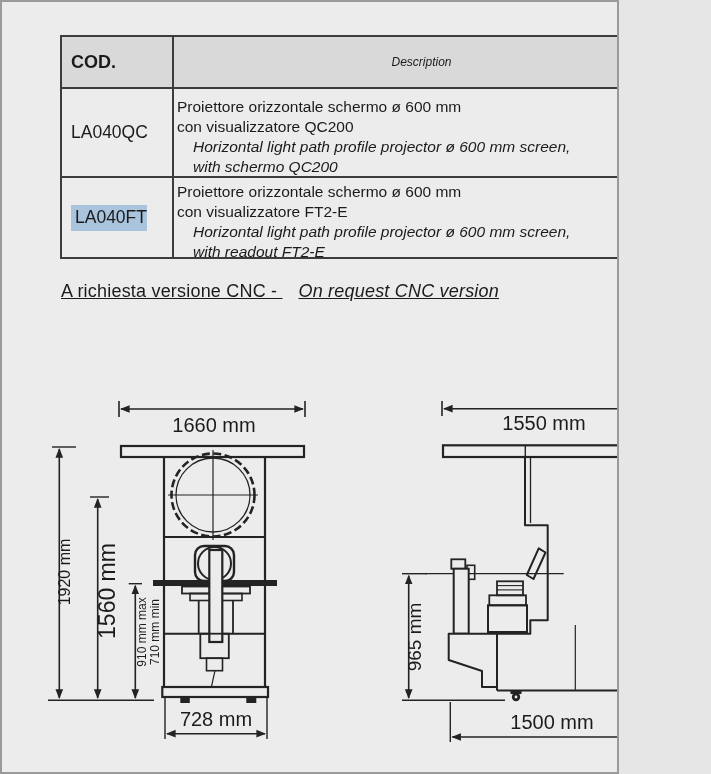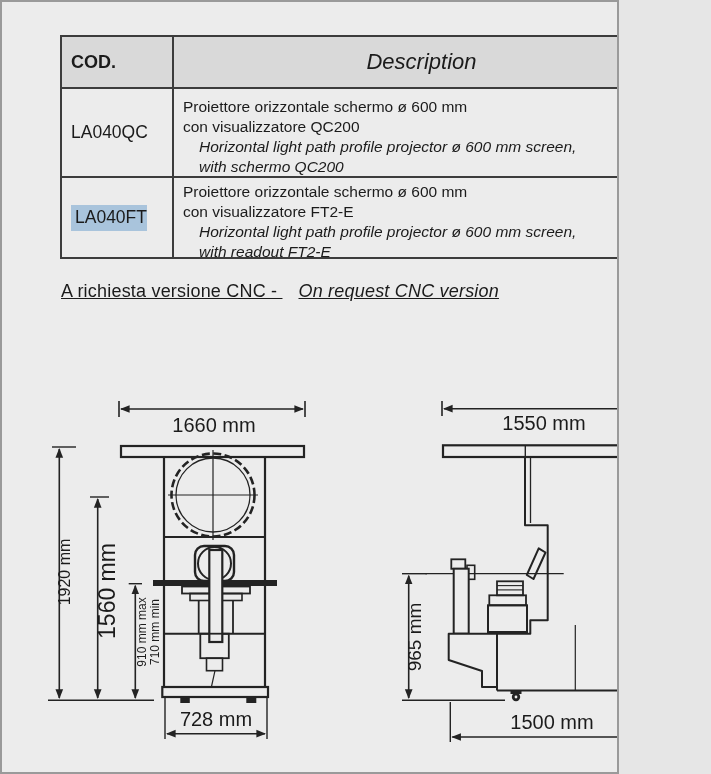--- a/index.html
+++ b/index.html
@@ -8,25 +8,25 @@
     background:#ececec;border:2px solid #9a9a9a;overflow:hidden;
     font-family:"Liberation Sans",sans-serif;color:#1b1b1b;
   }
   
   .tbl{position:absolute;left:58px;top:33px;width:611px;box-sizing:border-box;
        border:2px solid #3c3c3c;}
   .row{display:flex;box-sizing:border-box;}
   .row + .row{border-top:2px solid #3c3c3c;}
   .c1{flex:0 0 112px;width:112px;border-right:2px solid #3c3c3c;
       display:flex;align-items:center;padding-left:9px;box-sizing:border-box;}
-  .c2{flex:1;padding-left:9px;box-sizing:border-box;}
+  .c2{flex:1;padding-left:3px;box-sizing:border-box;}
   .hdr{height:50px;background:#d9d9d9;}
   .hdr .c1{font-weight:bold;font-size:18px;}
   .hdr .c2{display:flex;align-items:center;justify-content:center;
-           font-style:italic;font-size:22px;padding-left:0;}
+           font-style:italic;font-size:12px;padding-left:0;}
   .r1{height:89px;} .r2{height:81px;}
   .code{font-weight:normal;font-size:17.5px;white-space:nowrap;}
   .code.hl{background:#a9c4dc;padding:2px 0 3px 4px;}
   .desc{font-size:15.5px;line-height:20px;}
   .r1 .c2{padding-top:8px;} .r2 .c2{padding-top:4px;}
   .it{font-style:italic;margin-left:16px;}
   
   .note{position:absolute;left:59px;top:279px;font-size:18px;letter-spacing:.2px;text-decoration:underline;}
   
   svg{position:absolute;overflow:visible;}

